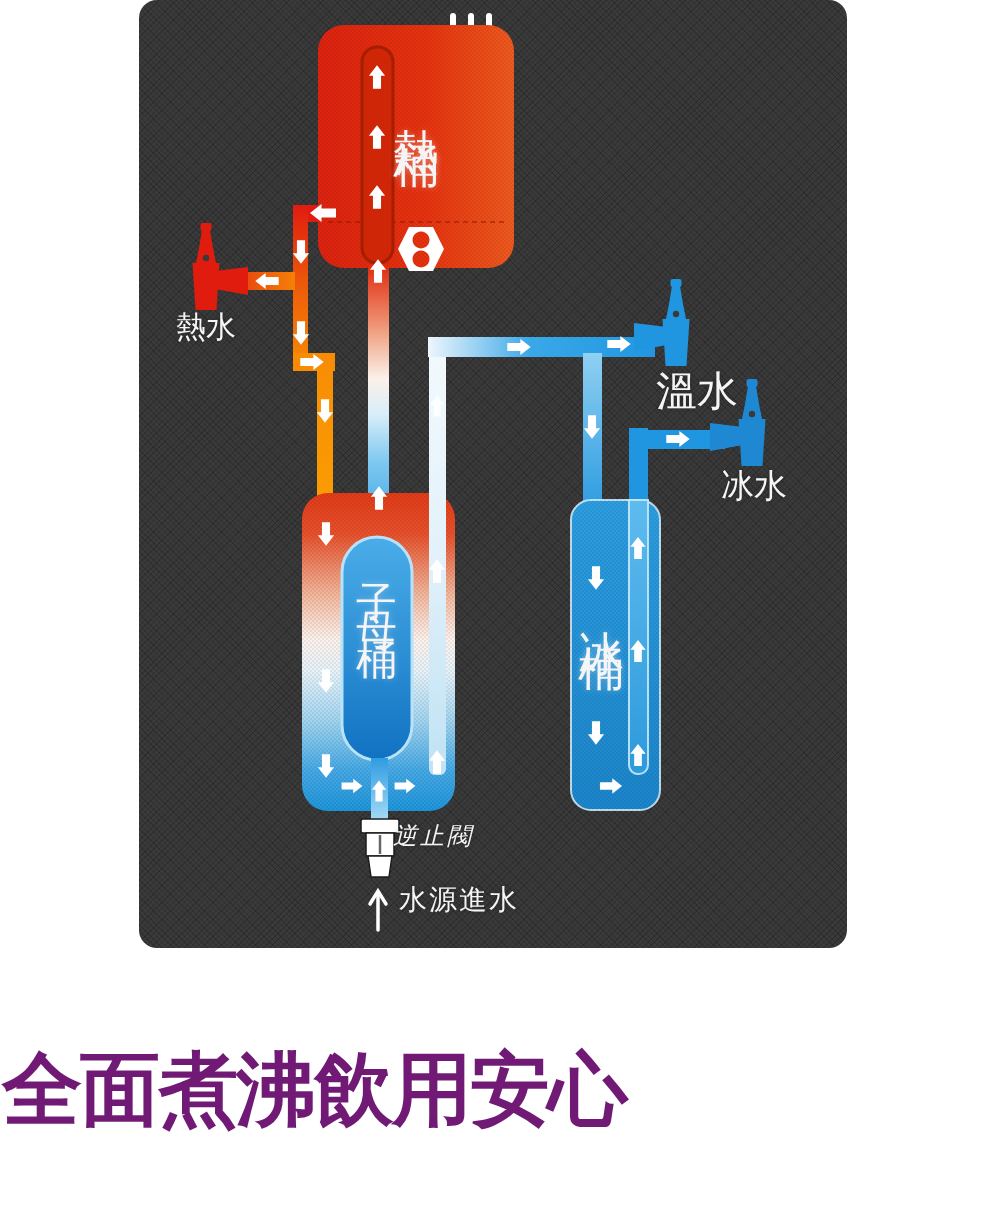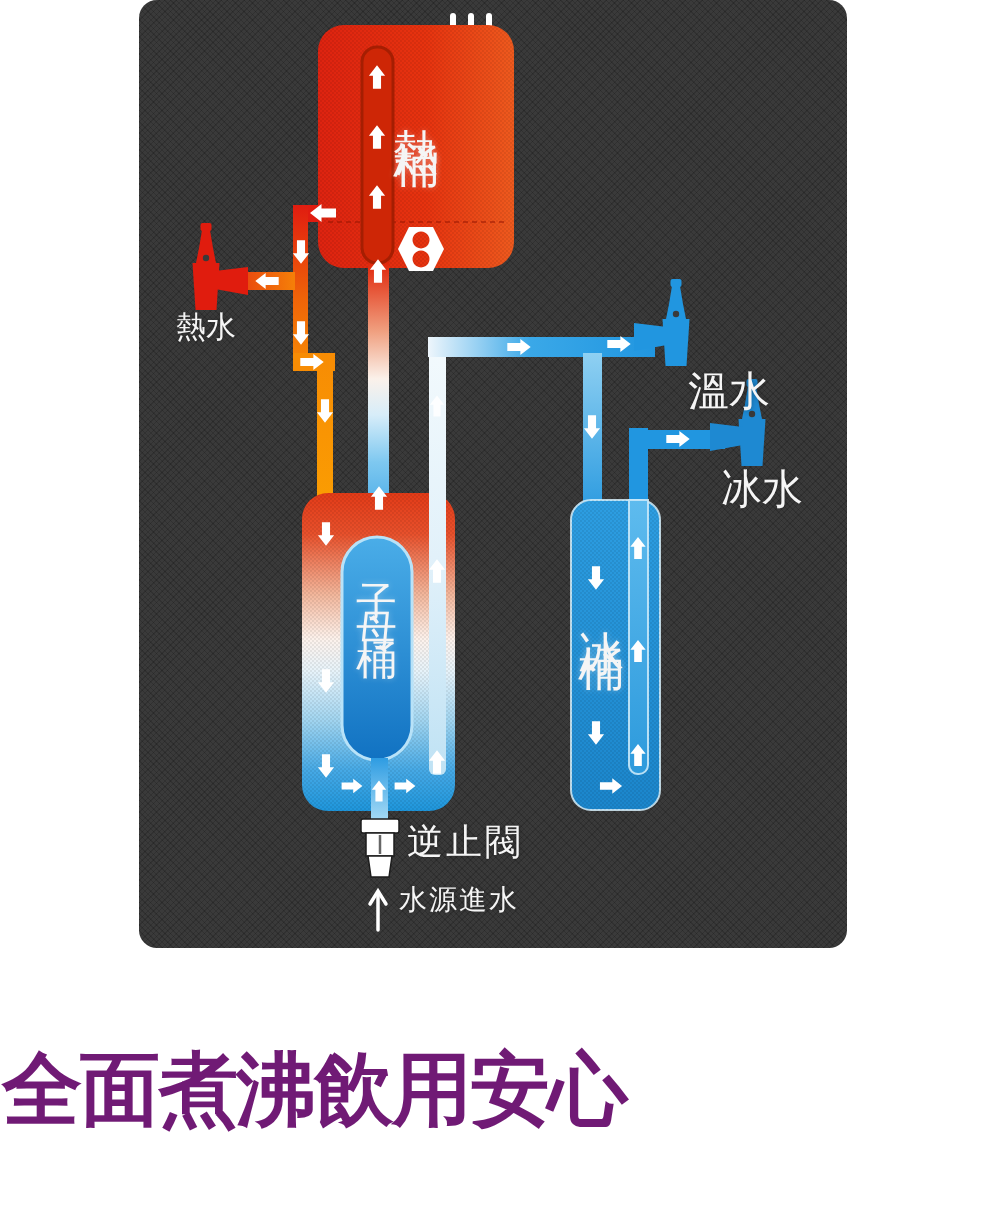--- a/index.html
+++ b/index.html
@@ -17,23 +17,23 @@
   .panel svg{position:absolute;left:0;top:0;}
   .lbl{
     position:absolute;color:#f5f5f5;line-height:1;white-space:nowrap;
     text-shadow:0 0 5px rgba(0,0,0,.35);
   }
   .lbl.vert{
     writing-mode:vertical-rl;text-orientation:upright;
     text-shadow:0 0 6px rgba(255,255,255,.35);
   }
   .hot-water-lbl{left:176px;top:312px;font-size:30px;}
-  .warm-water-lbl{left:656px;top:371px;font-size:41px;margin-left:32px;}
-  .ice-water-lbl{left:721px;top:469px;font-size:41px;}
-  .check-valve-lbl{left:407px;top:824px;font-size:36px;letter-spacing:3px;}
+  .warm-water-lbl{left:656px;top:371px;font-size:41px;}
+  .ice-water-lbl{left:721px;top:469px;font-size:33px;}
+  .check-valve-lbl{left:393px;top:824px;font-size:24px;letter-spacing:3px;font-style:italic;}
   .inlet-lbl{left:399px;top:886px;font-size:28px;letter-spacing:2px;}
   .hot-tank-lbl{left:394px;top:92px;font-size:46px;letter-spacing:14px;}
   .mother-tank-lbl{left:356px;top:551px;font-size:41px;letter-spacing:28px;}
   .ice-tank-lbl{left:579px;top:594px;font-size:46px;letter-spacing:15px;}
   .caption-title{
     position:absolute;left:2px;top:1050px;font-size:80px;font-weight:bold;
     letter-spacing:-2px;color:#701a75;line-height:1;white-space:nowrap;
   }
   .caption-desc{
     position:absolute;left:0px;top:1165px;font-size:45px;font-weight:400;

